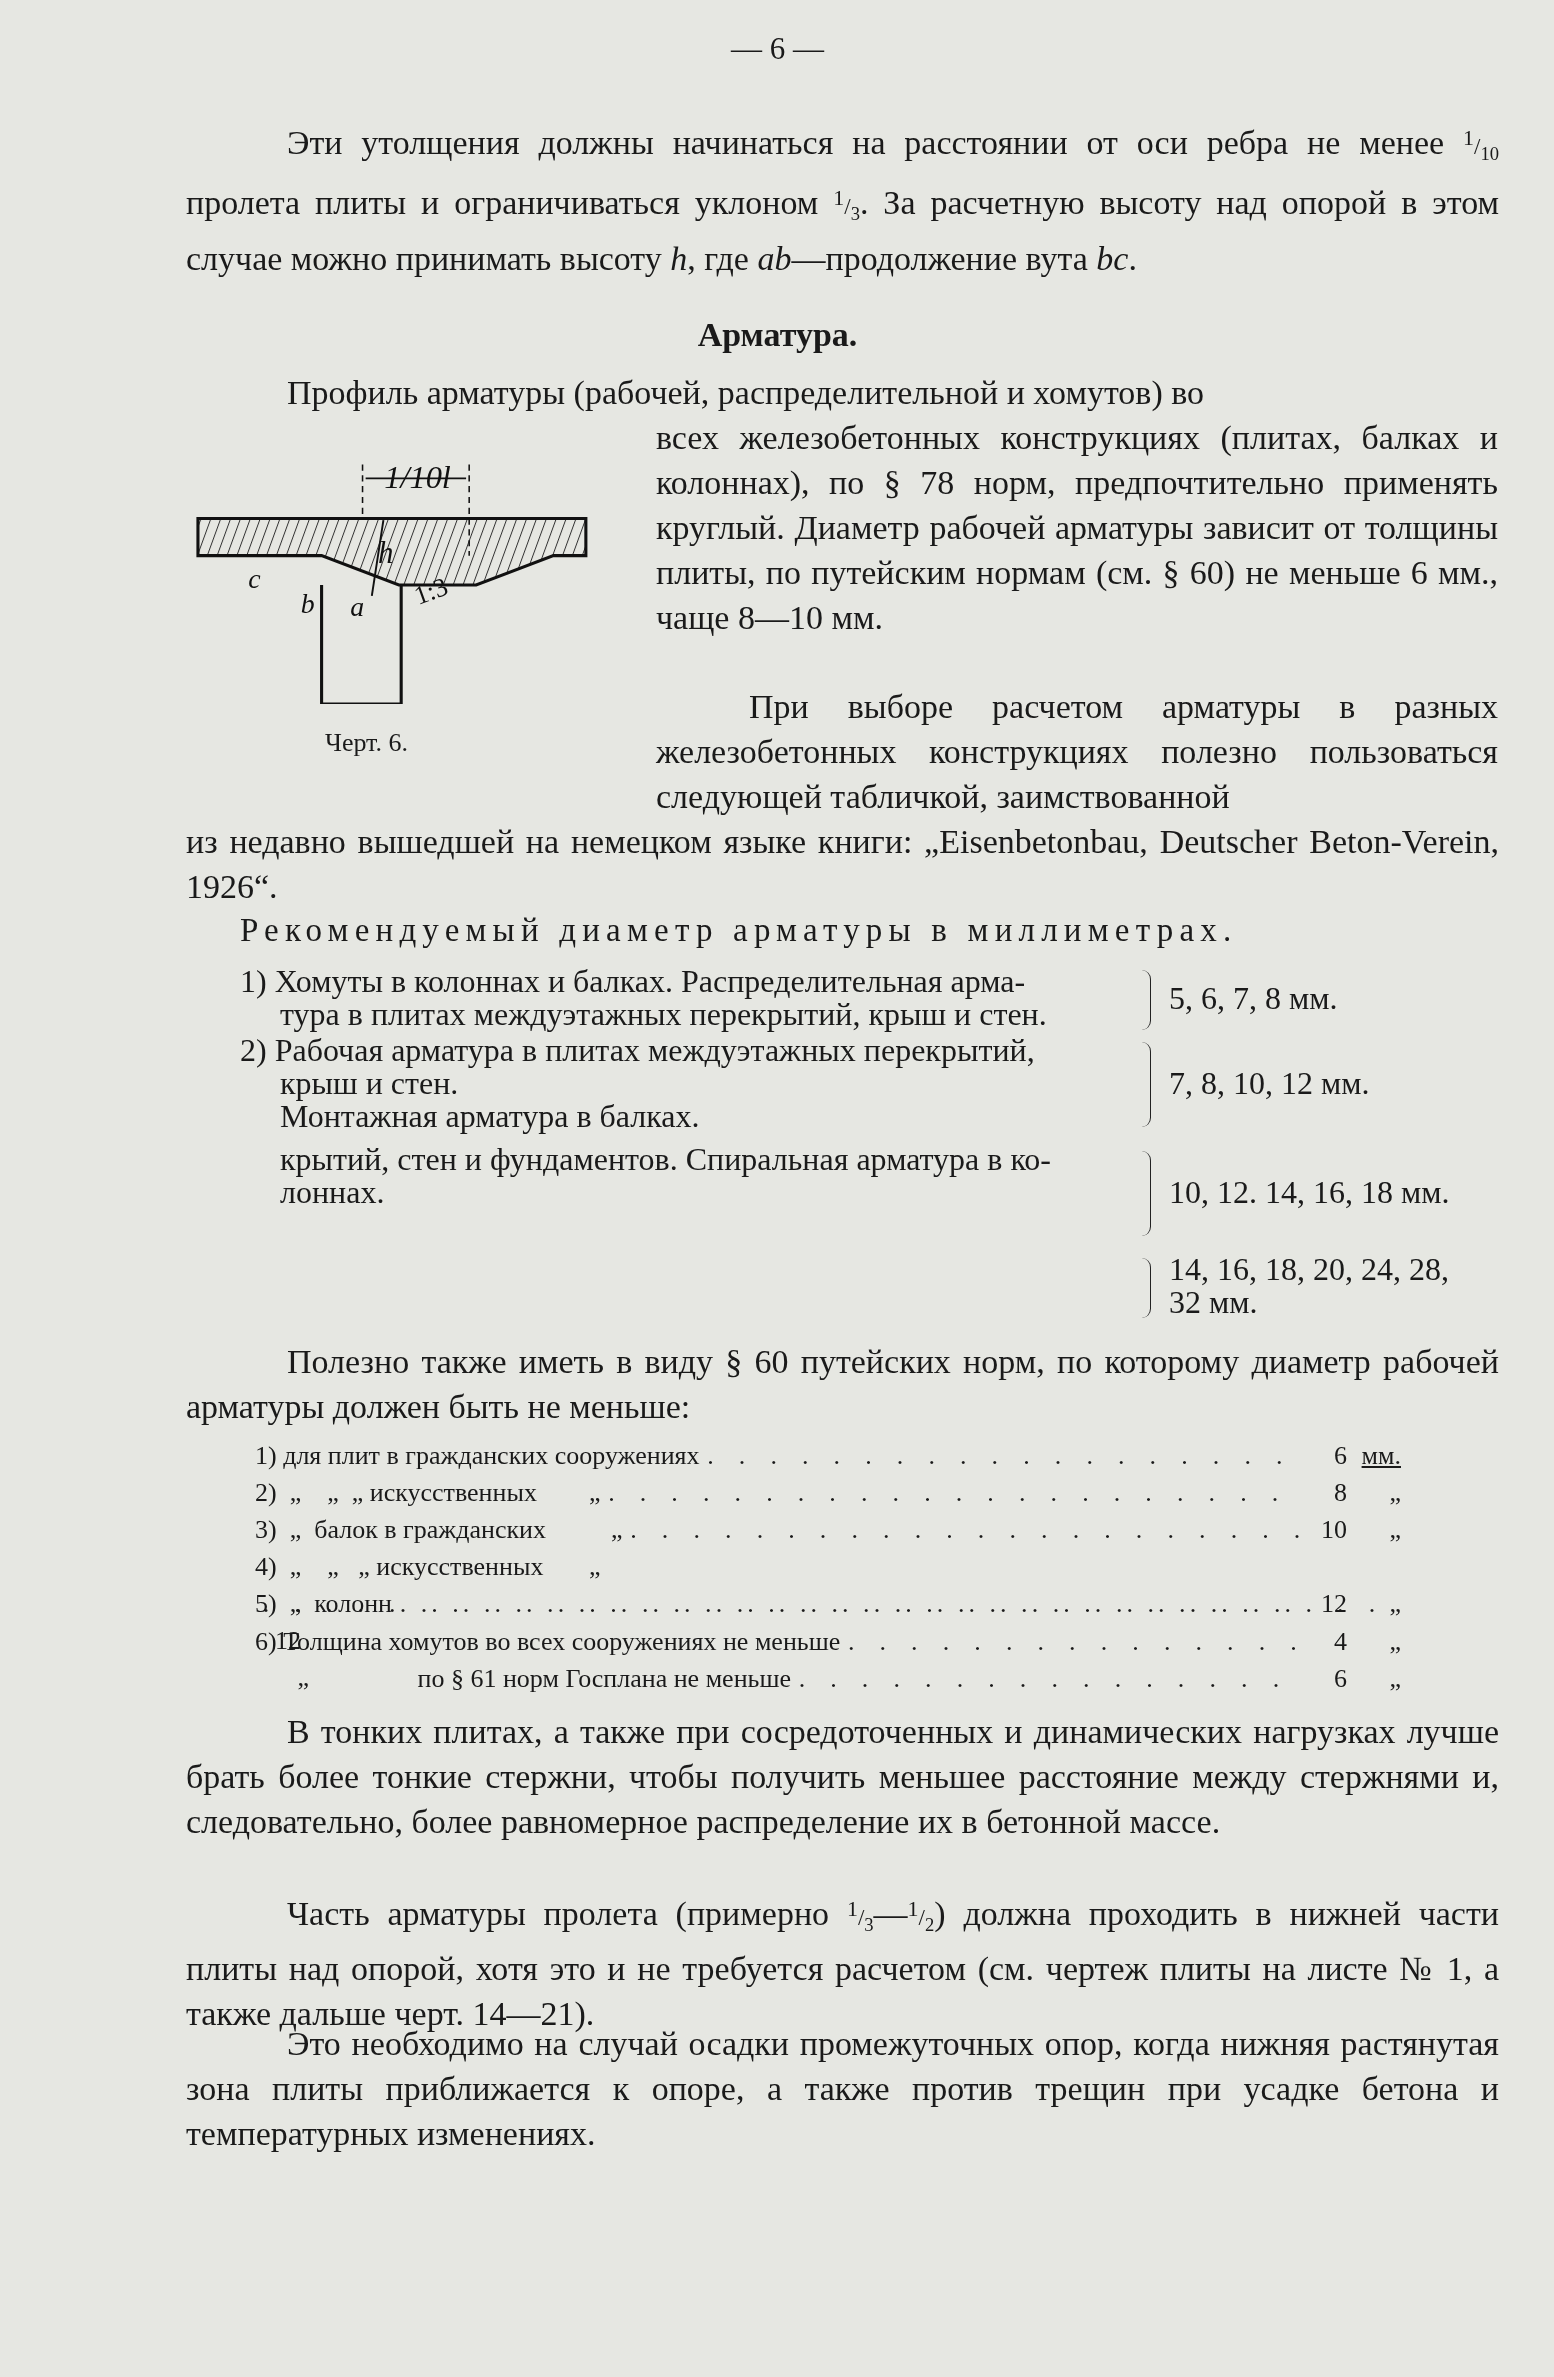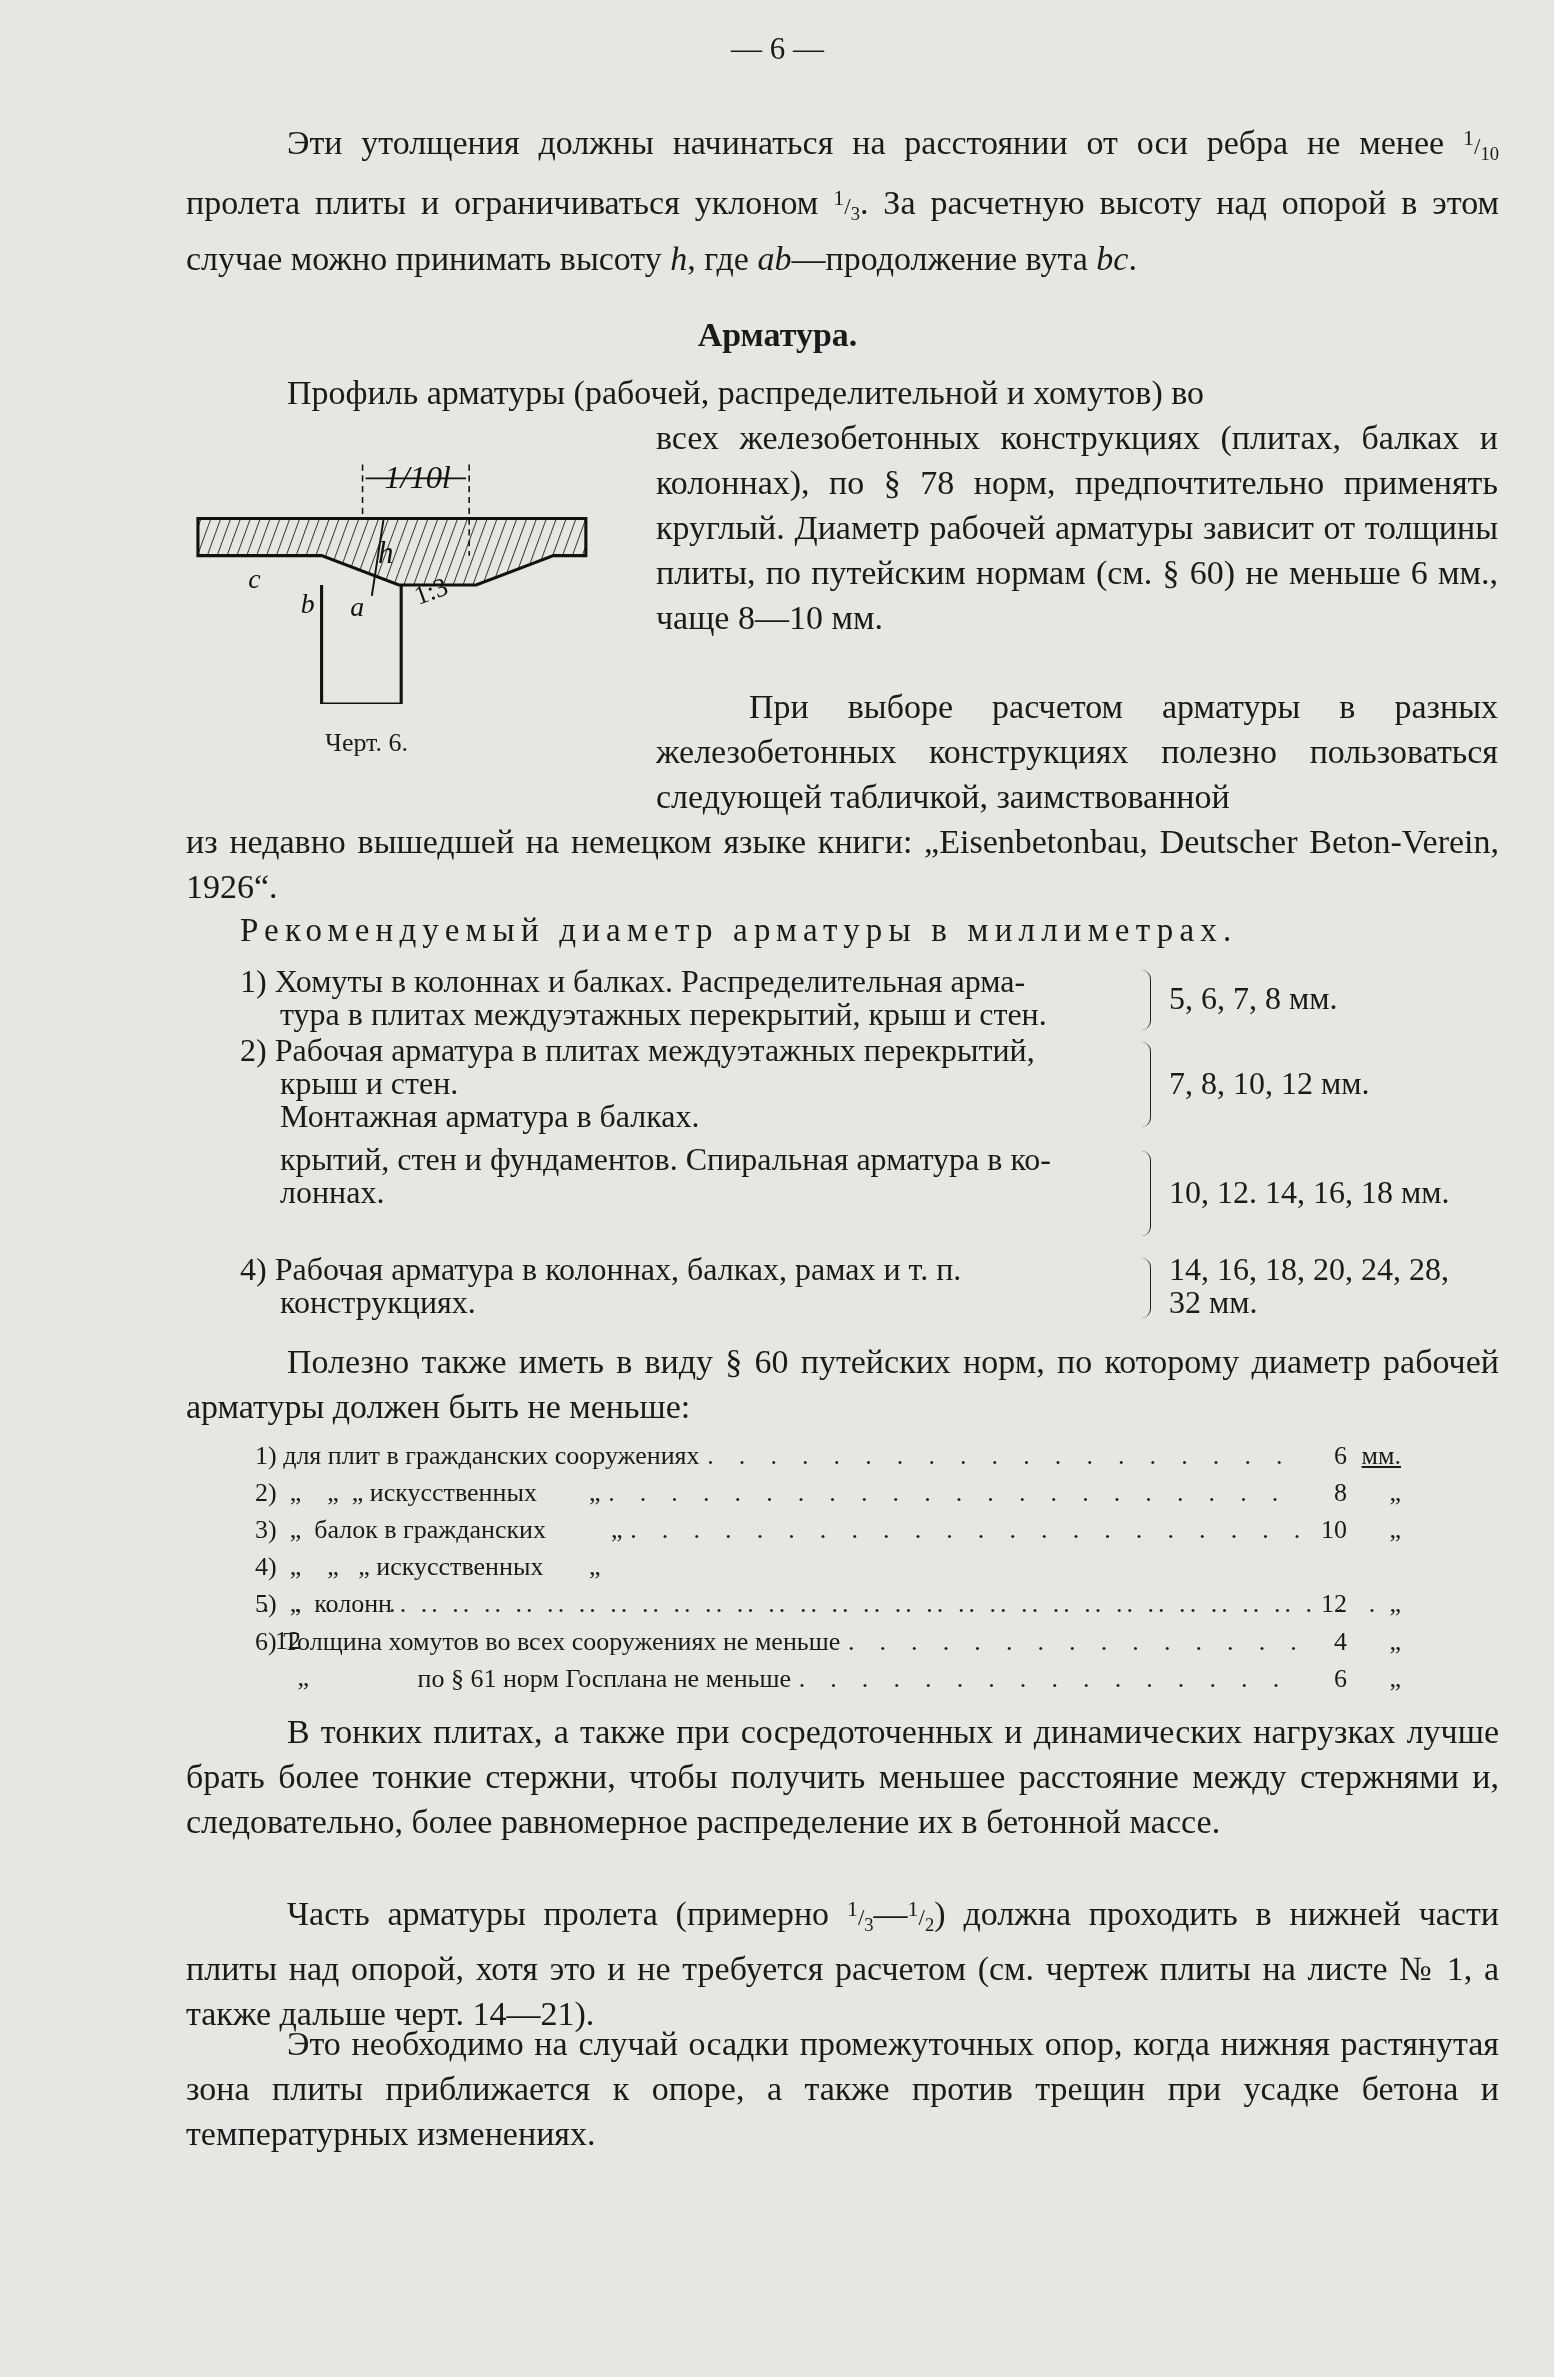--- a/index.html
+++ b/index.html
@@ -122,24 +122,20 @@
 </div>
 <div class="rec-row" style="top:1143px; height:101px;">
   <div class="rec-desc">
       <div class="cont">крытий, стен и фундаментов. Спиральная арматура в ко-</div>
       <div class="cont">лоннах.</div>
     </div>
   <div class="brace" style="top:7.7px; height:85px;"></div>
   <div class="rec-val" style="top:33px;">10, 12. 14, 16, 18 мм.</div>
 </div>
 <div class="rec-row" style="top:1253px; height:70px;">
-  <div class="rec-desc">
-      <div>4) Рабочая арматура в колоннах, балках, рамах и т. п.</div>
-      <div class="cont">конструкциях.</div>
-    </div>
   <div class="brace" style="top:4.6px; height:60px;"></div>
   <div class="rec-val" style="top:0px; width:310px;">14, 16, 18, 20, 24, 28, 32 мм.</div>
 </div>
 
 <div class="para indent" style="top:1339px;">Полезно также иметь в виду § 60 путейских норм, по которому диаметр рабочей арматуры должен быть не меньше:</div>
 
 <div class="norm-row" style="top:1437px;">
     <span class="norm-label">1) для плит в гражданских сооружениях</span>
     <span class="norm-dots">. . . . . . . . . . . . . . . . . . . . . . . . . . . . . . . . . . . . . . . . . .</span>
     <span class="norm-val">6</span>

